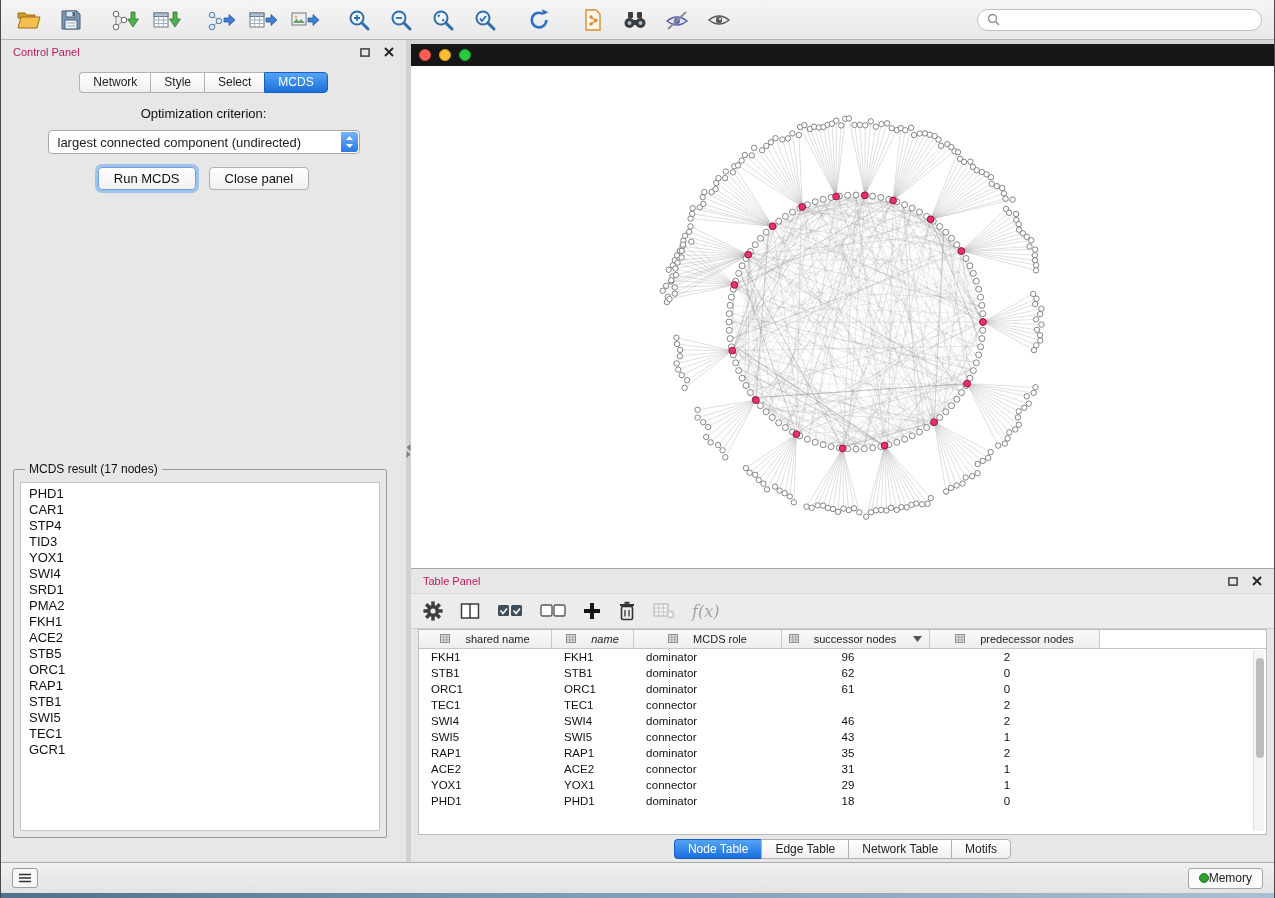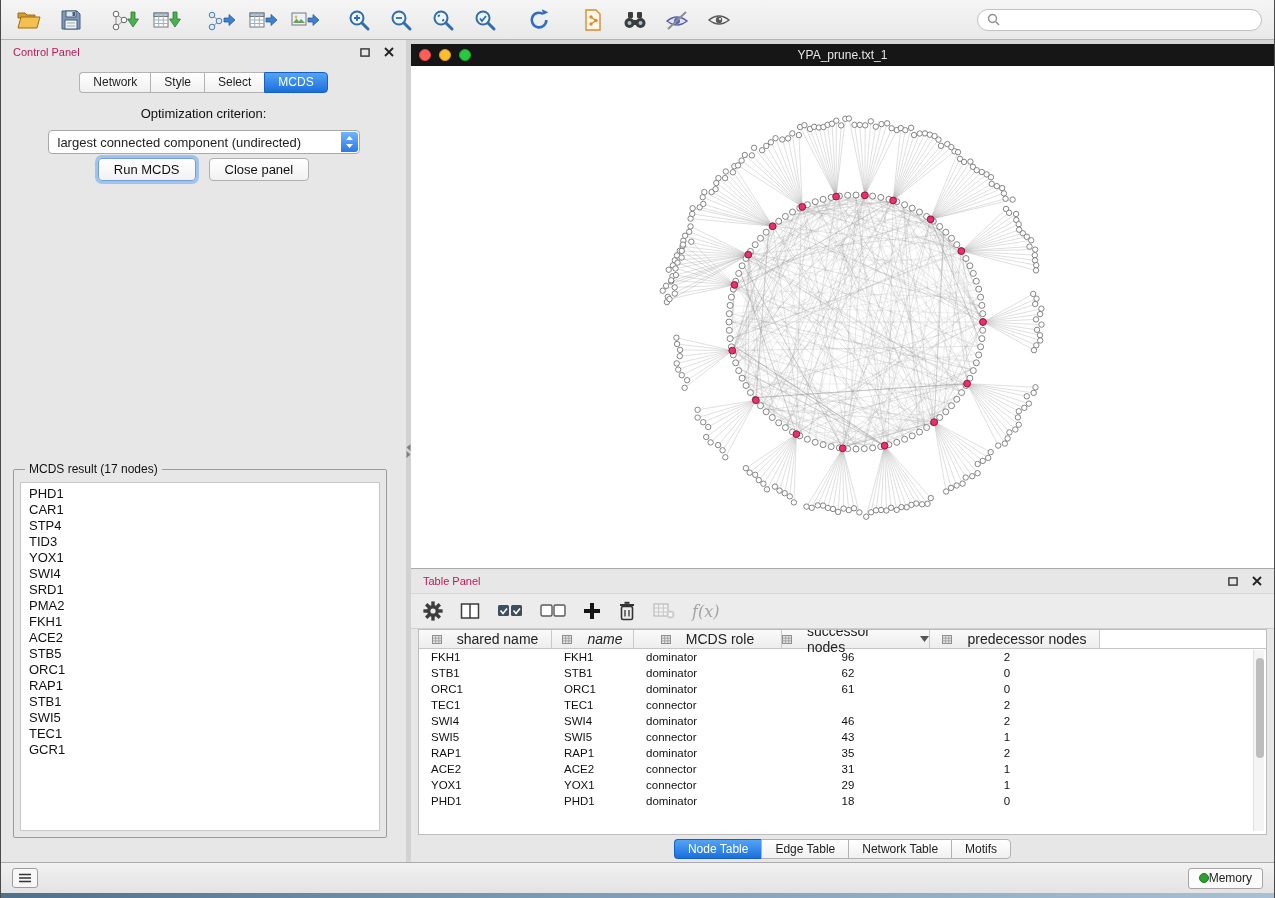--- a/index.html
+++ b/index.html
@@ -23,21 +23,21 @@
 .panel-header .spacer{flex:1}
 .ph-icon{display:flex;align-items:center;margin-left:14px}
 .cp-tabs{display:flex;justify-content:center;margin-top:8px}
 .cp-tab{height:21px;line-height:19px;padding:0 13px;font-size:12px;background:linear-gradient(#ffffff,#f0f0f0);border:1px solid #b2b2b2;border-right:none;color:#222;cursor:default}
 .cp-tab:first-child{border-radius:4px 0 0 4px}
 .cp-tab:last-child{border-radius:0 4px 4px 0;border-right:1px solid #b2b2b2}
 .cp-tab.active{background:linear-gradient(#53a4f4,#1b6fdd);color:#fff;border-color:#195fc0}
 .opt-label{text-align:center;font-size:13px;margin-top:13px;color:#111}
 .dropdown{width:312px;height:24px;margin:9px auto 0;background:#fff;border:1px solid #a8a8a8;border-radius:4px;position:relative;display:flex;align-items:center;padding:0 22px 0 9px;font-size:13px}
 .dd-stepper{position:absolute;right:1px;top:1px;bottom:1px;width:17px;background:linear-gradient(#73b4fb,#2a7ae4);border-radius:0 3px 3px 0;display:flex;align-items:center;justify-content:center}
-.btn-row{display:flex;justify-content:center;gap:13px;margin-top:4px}
+.btn-row{display:flex;justify-content:center;gap:13px;margin-top:13px}
 .btn{height:23px;padding:0 15px;font-size:13px;font-family:inherit;background:linear-gradient(#ffffff,#f1f1f1);border:1px solid #b0b0b0;border-radius:4px;color:#111}
 .btn.focused{box-shadow:0 0 0 3px rgba(100,165,240,.55);border-color:#6e9fd9}
 .result-box{position:absolute;left:12px;right:19px;top:422px;height:376px}
 .result-box fieldset{border:1px solid #9b9b9b;height:100%;padding:6px;border-radius:2px}
 .result-box legend{font-size:12px;padding:0 4px;margin-left:5px;color:#111}
 .mcds-list{background:#fff;border:1px solid #c8c8c8;height:100%;overflow:hidden;padding:3px 8px;font-size:13px}
 .mcds-item{height:16px;line-height:16px;color:#111}
 
 
 .v-splitter{flex:0 0 5px;background:#d2d2d2;display:flex;align-items:center;justify-content:center}
@@ -53,21 +53,21 @@
 .net-title{position:absolute;left:0;right:0;text-align:center;color:#e6e6e6;font-size:12px}
 .net-canvas{flex:1;background:#fff;position:relative;overflow:hidden}
 
 
 .table-panel{flex:1;background:#e7e7e7;display:flex;flex-direction:column;min-height:0;border-top:1px solid #a9a9a9}
 .tp-toolbar{flex:0 0 36px;display:flex;align-items:center;gap:17px;padding:0 12px;background:#ececec;border-top:1px solid #d8d8d8;border-bottom:1px solid #cdcdcd}
 .tp-icon{display:flex;align-items:center;justify-content:center}
 .fx{font-family:"DejaVu Serif","Liberation Serif",serif;font-style:italic;font-size:16px;color:#a3a3a3}
 .table-area{flex:1;background:#fff;margin:0 7px;border:1px solid #bdbdbd;position:relative;overflow:hidden}
 .t-header{display:flex;height:19px;border-bottom:1px solid #c6c6c6;background:#fff}
-.th-cell{display:flex;align-items:center;justify-content:center;gap:15px;font-size:14px;color:#222;background:linear-gradient(#fafafa,#ededed);border-right:1px solid #c9c9c9;position:relative}
+.th-cell{display:flex;align-items:center;justify-content:center;gap:15px;font-size:11px;color:#222;background:linear-gradient(#fafafa,#ededed);border-right:1px solid #c9c9c9;position:relative}
 .th-chevron{margin-left:2px;display:flex;align-items:center}
 .t-row{display:flex;height:16px;line-height:16px;font-size:11.5px;color:#111}
 .t-cell{padding-left:12px;overflow:hidden;white-space:nowrap}
 .t-cell.num{text-align:center;padding-right:16px;padding-left:0}
 .t-scroll{position:absolute;top:20px;right:2px;bottom:3px;width:11px;background:#f4f4f4;border-left:1px solid #e0e0e0}
 .t-thumb{position:absolute;top:8px;left:1.5px;width:8px;height:100px;background:#bdbdbd;border-radius:4px}
 .tp-tabs{flex:0 0 27px;display:flex;justify-content:center;align-items:center;background:#e7e7e7}
 .tp-tab{height:20px;line-height:18px;padding:0 13px;font-size:12px;background:linear-gradient(#ffffff,#f0f0f0);border:1px solid #b2b2b2;border-right:none;color:#222}
 .tp-tab:first-child{border-radius:4px 0 0 4px}
 .tp-tab:last-child{border-radius:0 4px 4px 0;border-right:1px solid #b2b2b2}
@@ -308,21 +308,20 @@
         </svg>
     </div>
 
     <div class="right-col">
 
       <div class="net-window">
         <div class="net-titlebar">
           <span class="traffic red"></span>
           <span class="traffic yellow"></span>
           <span class="traffic green"></span>
-          <span class="net-title">YPA_prune.txt_1</span>
         </div>
         <div class="net-canvas">
           <svg width="863" height="499" viewBox="0 0 863 499">
               <g>
                 <line x1="499.8" y1="144.8" x2="327.6" y2="295.9" stroke="#8c8c8c" stroke-width="0.5" opacity="0.27"></line>
                 <line x1="369.5" y1="157.6" x2="420.8" y2="134.4" stroke="#8c8c8c" stroke-width="0.5" opacity="0.27"></line>
                 <line x1="469.2" y1="134.4" x2="526.8" y2="162.8" stroke="#8c8c8c" stroke-width="0.5" opacity="0.27"></line>
                 <line x1="548.1" y1="187.1" x2="327.6" y2="216.1" stroke="#8c8c8c" stroke-width="0.5" opacity="0.27"></line>
                 <line x1="520.5" y1="354.4" x2="532.7" y2="168.3" stroke="#8c8c8c" stroke-width="0.5" opacity="0.27"></line>
                 <line x1="412.9" y1="375.8" x2="559.6" y2="303.5" stroke="#8c8c8c" stroke-width="0.5" opacity="0.27"></line>

